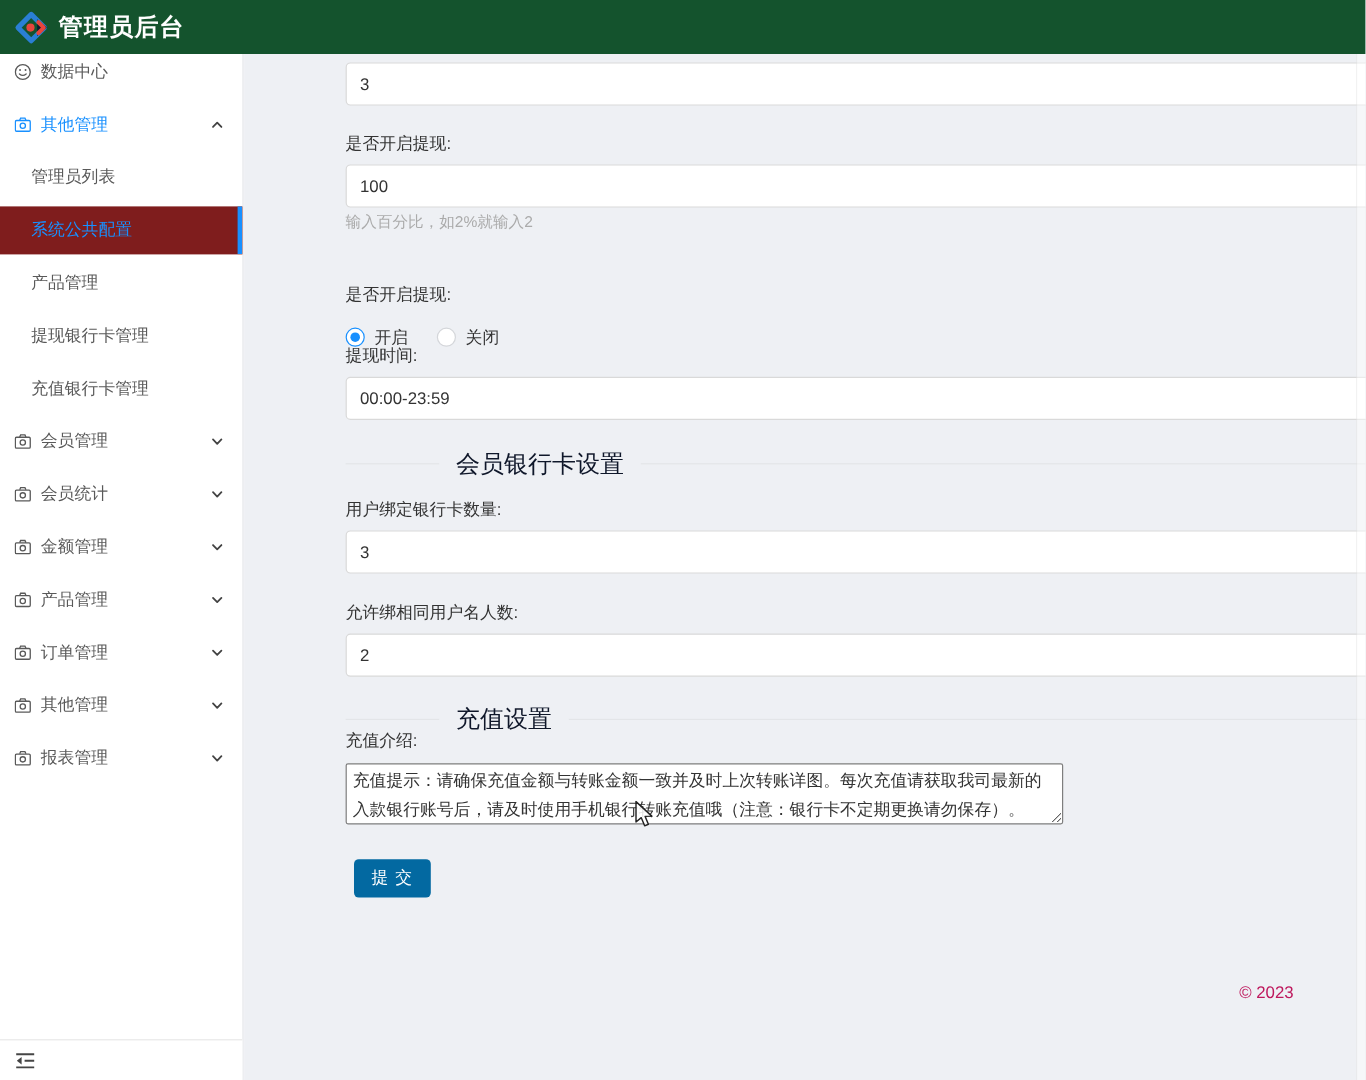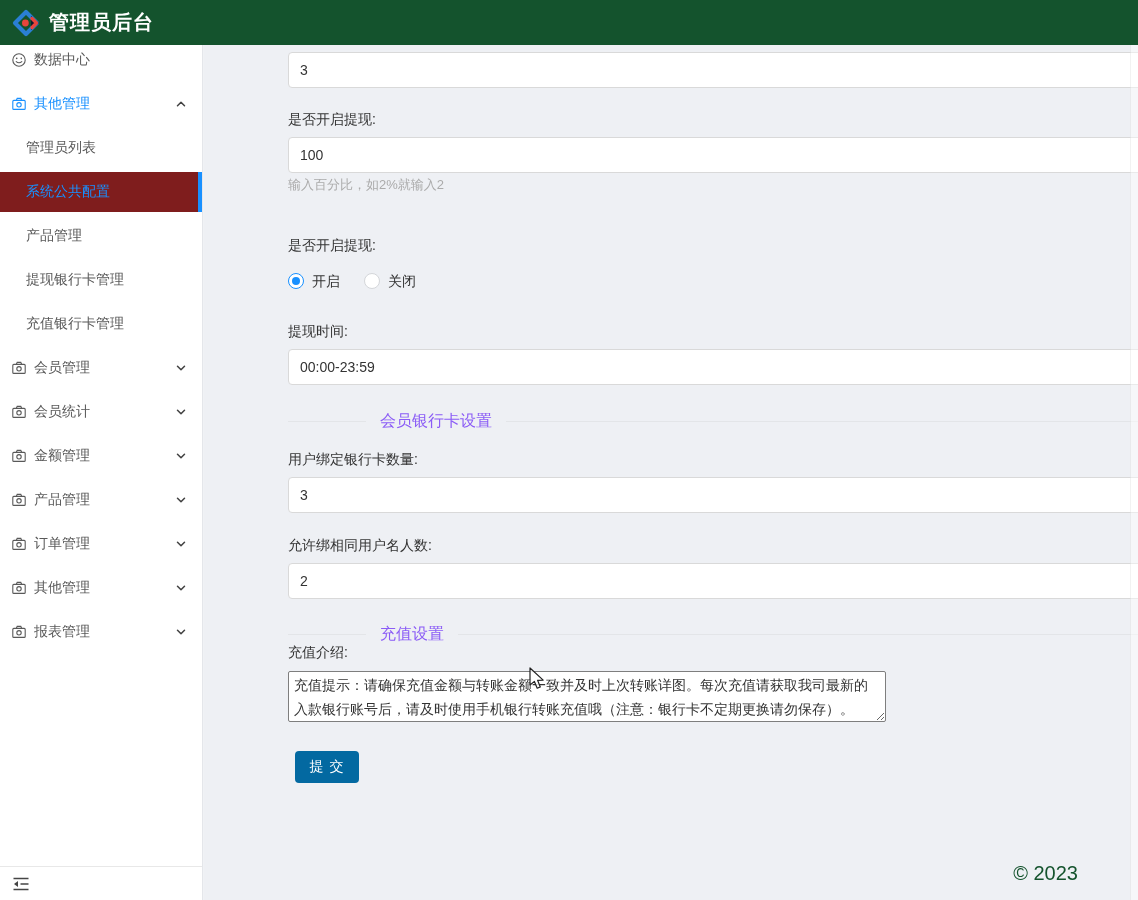--- a/index.html
+++ b/index.html
@@ -70,21 +70,21 @@
     background: #fff; padding: 0 11px;
     font-size: 14px; color: #333;
     font-family: "Liberation Sans", "DejaVu Sans", sans-serif;
     outline: none;
   }
   .f-label { font-size: 14px; line-height: 15px; height: 15px; color: #333; display: block; }
   .f-hint { font-size: 13px; line-height: 15px; color: #ababab; margin-top: 4px; }
 
   .m-t-24 { margin-top: 24px; } .m-t-30 { margin-top: 46px; }
   .m-t-10 { margin-top: 10px; } .m-t-20 { margin-top: 20px; }
-  .m-t-35 { margin-top: 35px; } .m-t-25 { margin-top: 25px; }
+  .m-t-35 { } .m-t-25 { margin-top: 25px; }
   .m-t-21 { } .m-t-11 { margin-top: 11px; }
   .m-t-29 { margin-top: 29px; } .m-t-24b { margin-top: 24px; }
 
   .radio-row { display: flex; align-items: flex-start; height: 16px; }
   .radio { width: 16px; height: 16px; border-radius: 50%; background: #fff; position: relative; flex: 0 0 auto; cursor: pointer; }
   .radio.checked { border: 1px solid #1890ff; }
   .radio.checked::after {
     content: ""; position: absolute; left: 3px; top: 3px;
     width: 8px; height: 8px; border-radius: 50%; background: #1890ff;
   }
@@ -92,39 +92,39 @@
   .radio-label { font-size: 14px; color: #333; margin-left: 8px; }
   .radio-gap { width: 24px; }
 
   .divider { display: flex; align-items: center; height: 22px; }
   .divider::before {
     content: ""; width: 78px; border-top: 1px solid #e3e5e8; flex: 0 0 auto;
   }
   .divider::after {
     content: ""; flex: 1 1 auto; border-top: 1px solid #e3e5e8;
   }
-  .divider-text { color: #8b5cf6; font-size: 16px; padding: 0 14px; white-space: nowrap; }
+  .divider-text { color: #0f172a; font-size: 20px; padding: 0 14px; white-space: nowrap; }
 
   .intro-textarea {
     display: block; width: 598px; height: 51px;
     border: 1px solid #7e7e7e; border-radius: 2px;
     background: #fff; padding: 1px 5px;
     font-size: 14px; line-height: 24px; color: #333;
     font-family: "Liberation Sans", "DejaVu Sans", sans-serif;
     resize: both; outline: none; overflow: hidden;
   }
   .submit-btn {
     display: block; margin-left: 7px; width: 64px; height: 32px;
     background: #0369a1; color: #fff; border: none; border-radius: 4px;
     font-size: 14px; cursor: pointer; letter-spacing: 1px;
     font-family: "Liberation Sans", "DejaVu Sans", sans-serif;
   }
   .copyright {
-    position: absolute; top: 817px; right: 60px;
-    font-size: 20px; color: #14532d;
+    position: absolute; top: 774px; right: 60px;
+    font-size: 14px; color: #be185d;
   }
 
   
   .scroll-strip {
     position: absolute; top: 45px; right: 0; bottom: 0; width: 8px;
     background: rgba(255,255,255,0.45);
     border-left: 1px solid rgba(0,0,0,0.05);
     z-index: 15;
   }
 

